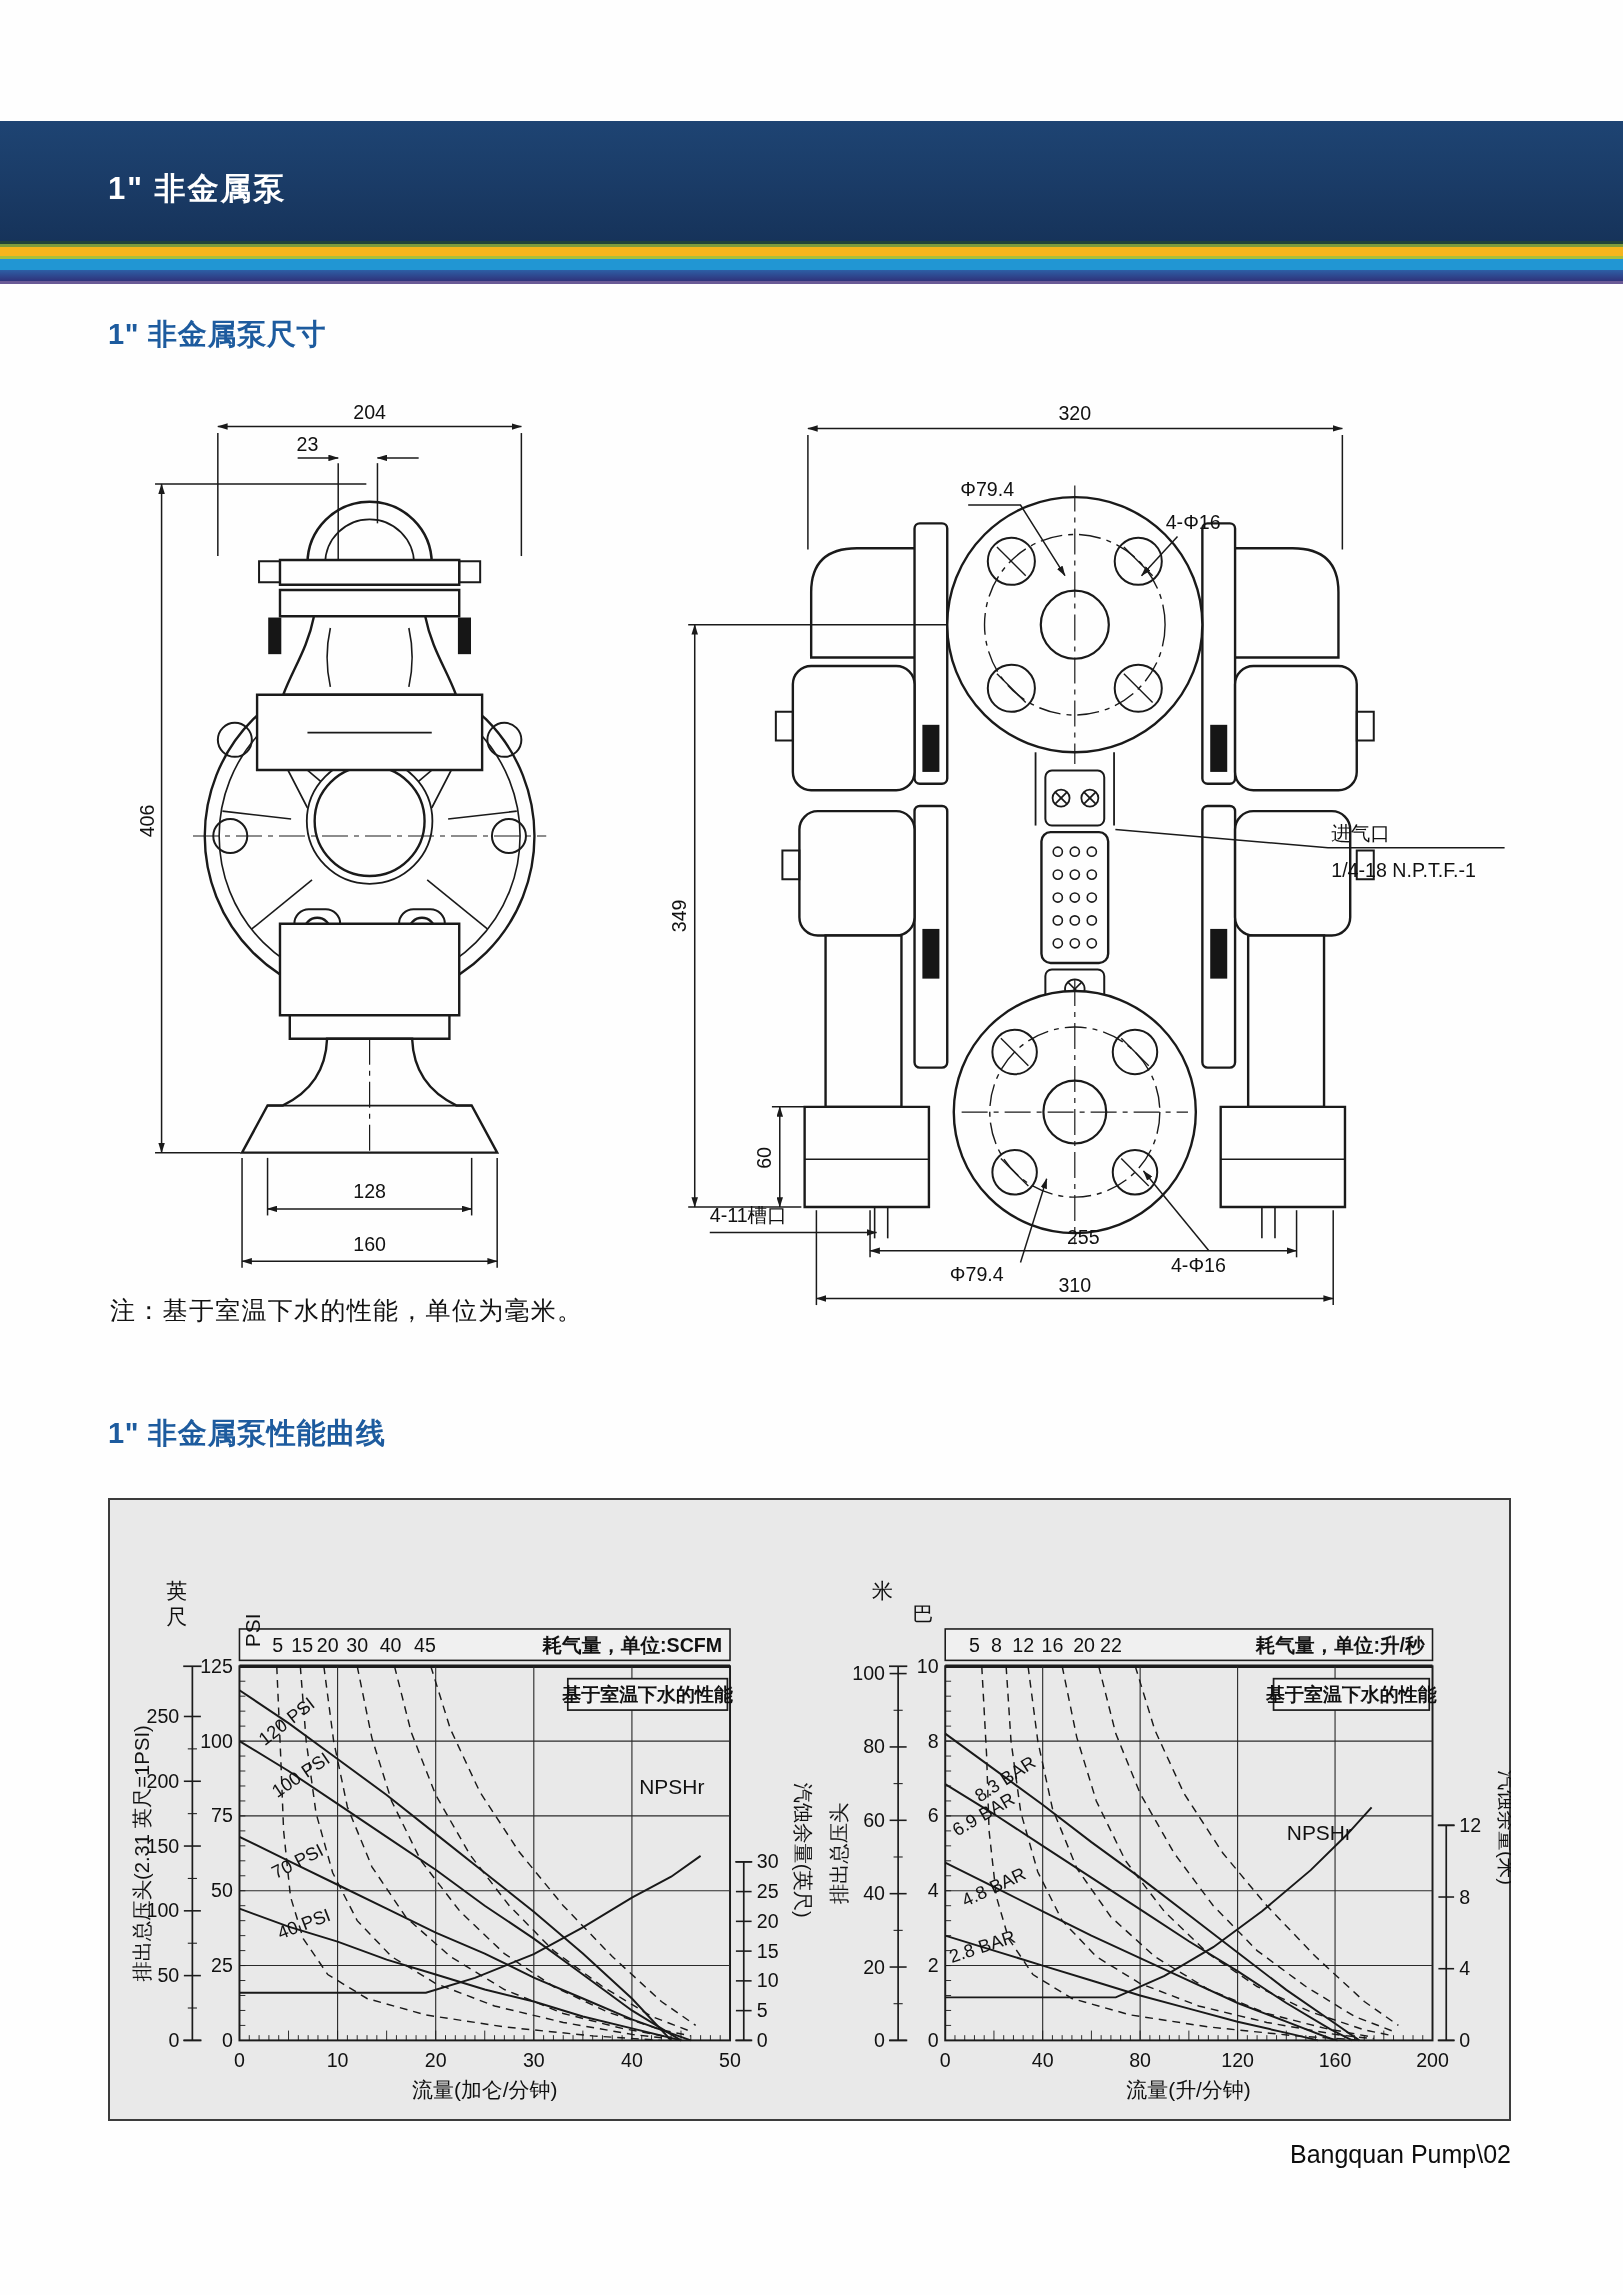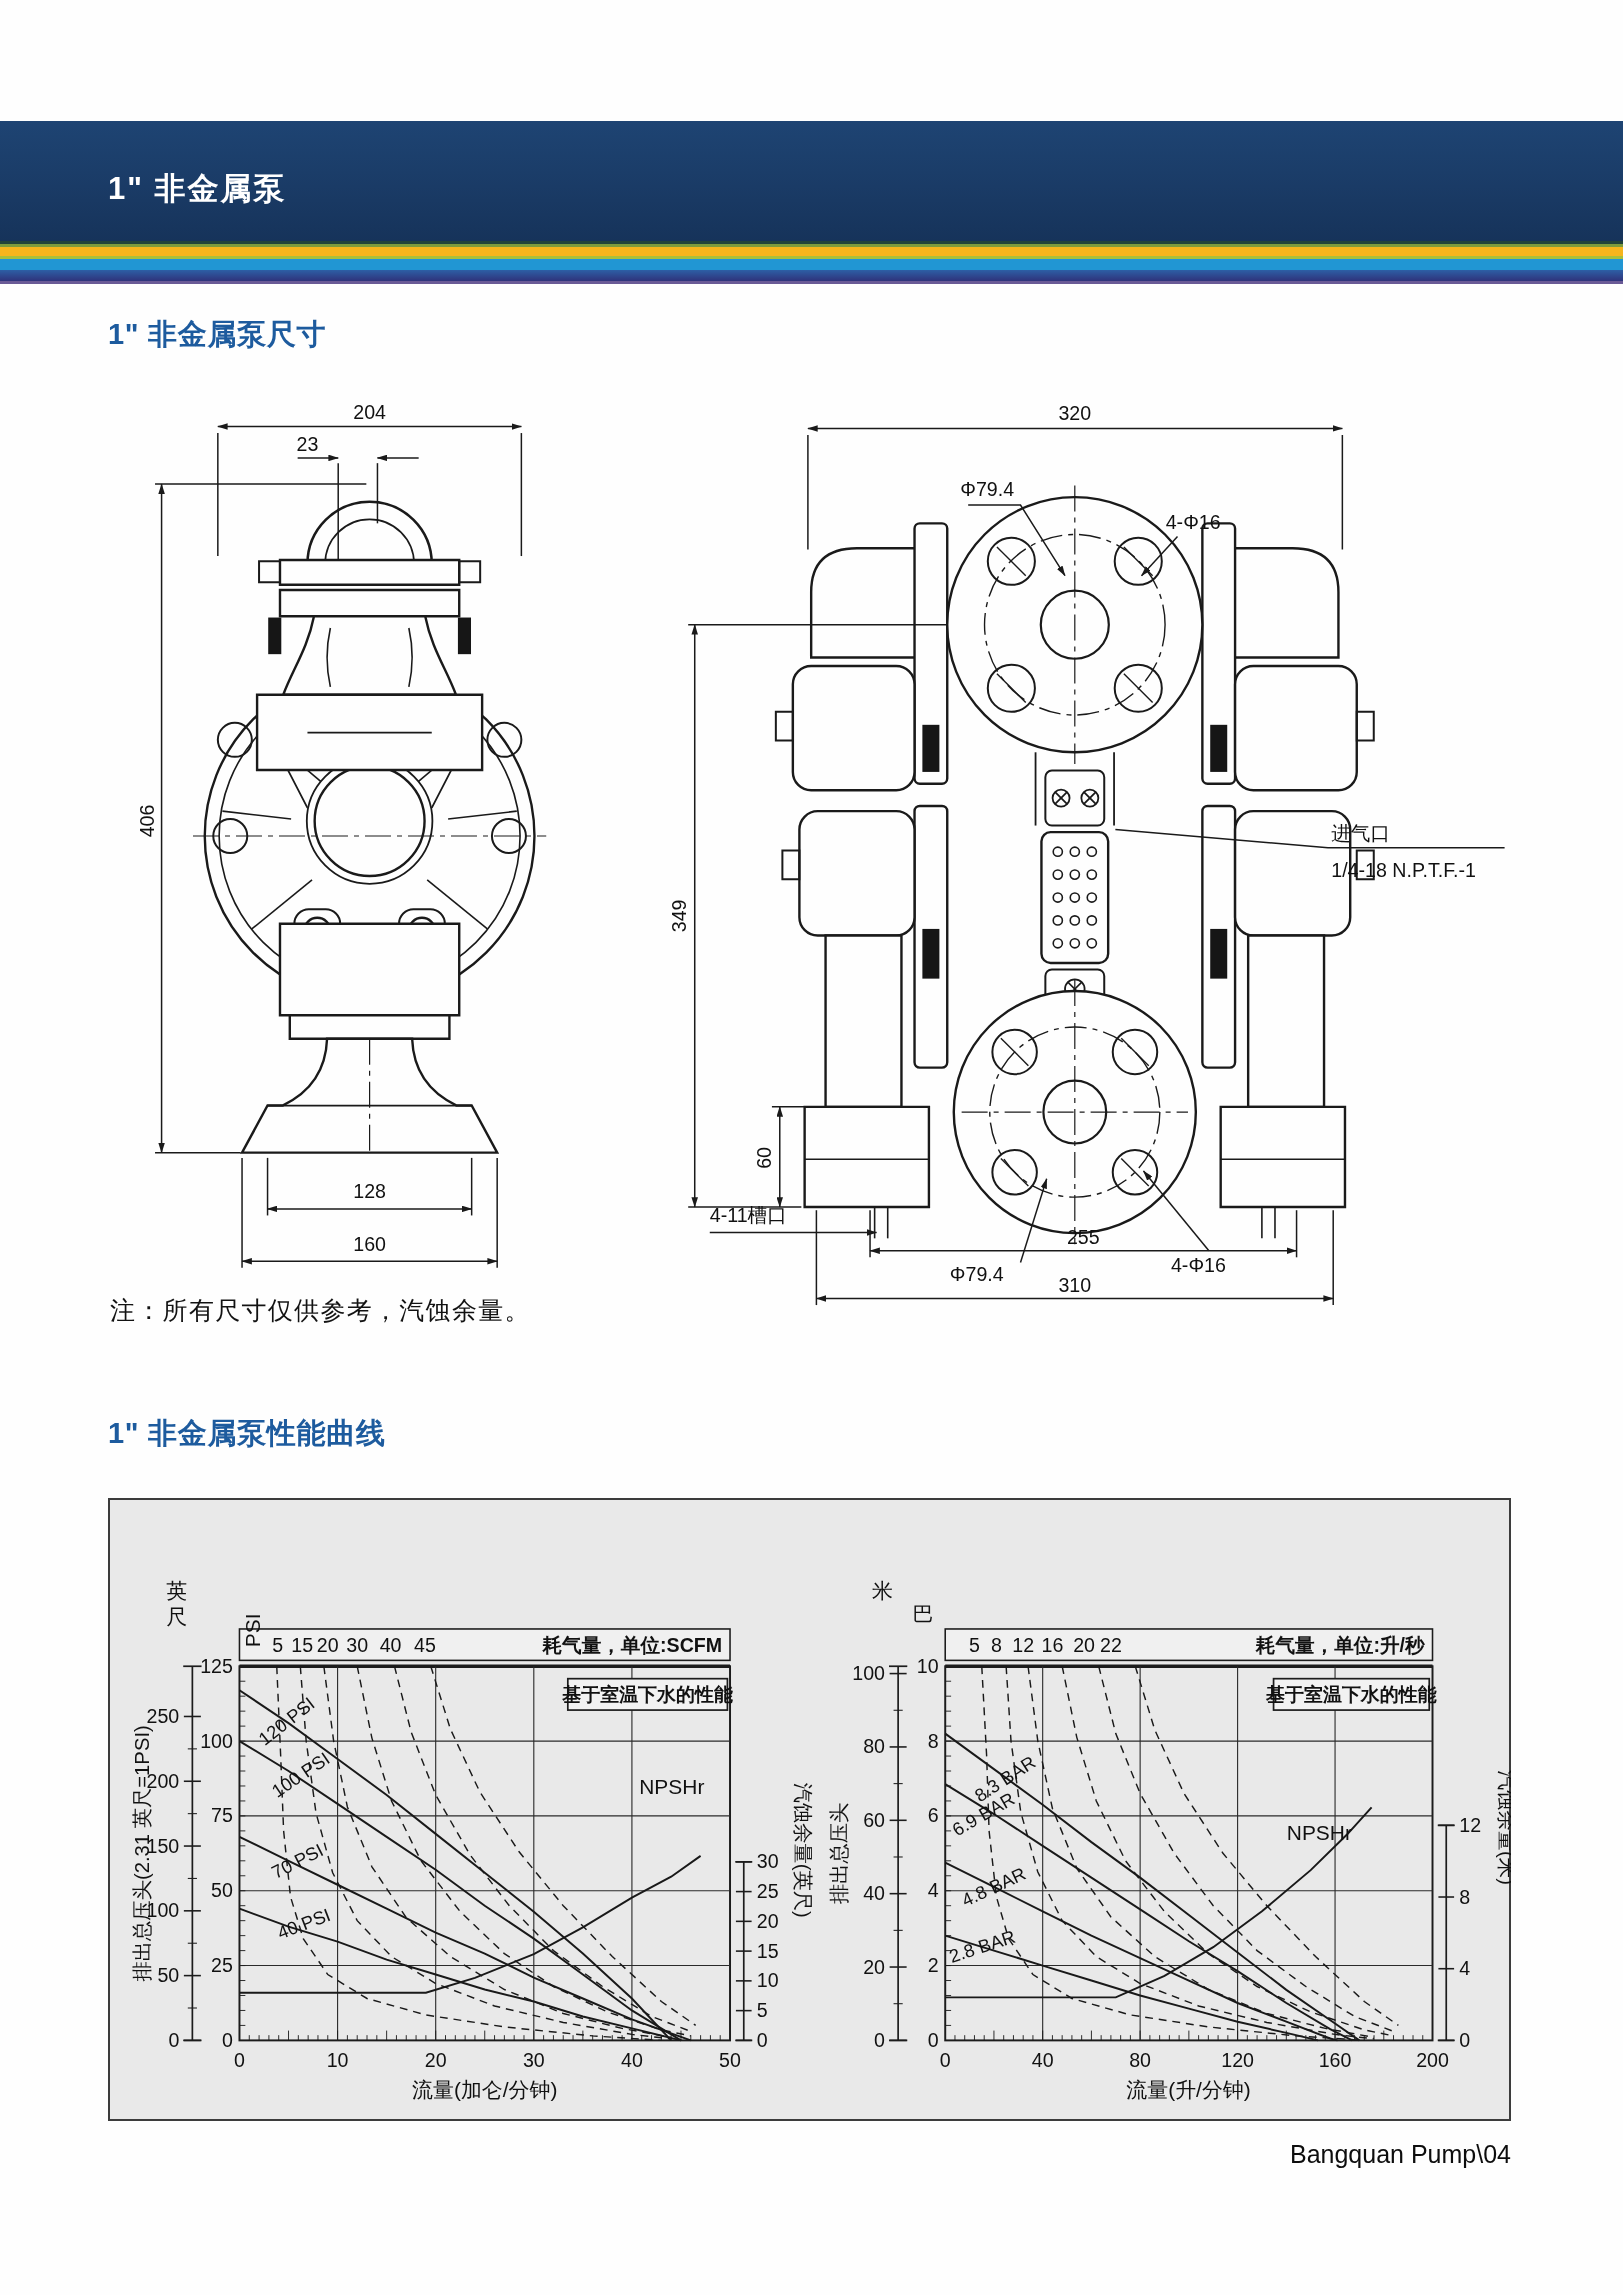--- a/index.html
+++ b/index.html
@@ -266,21 +266,21 @@
       <text x="1085" y="1868" text-anchor="start">4-11槽口</text>
       <text x="1452" y="1958" text-anchor="start">Φ79.4</text>
       <text x="1790" y="1945" text-anchor="start">4-Φ16</text>
       <text x="1656" y="1902" text-anchor="middle">255</text>
       <text x="1643" y="1975" text-anchor="middle">310</text>
       <text x="2035" y="1284" text-anchor="start">进气口</text>
       <text x="2035" y="1340" text-anchor="start">1/4-18 N.P.T.F.-1</text>
     </g>
   </svg>
 
-  <div class="note">注：所有尺寸仅供参考，汽蚀余量。</div>
+  <div class="note">注：基于室温下水的性能，单位为毫米。</div>
 
   <div class="sec-title" id="sec2">1" 非金属泵性能曲线</div>
 
   <div class="panel"></div>
   <svg id="charts" style="left:108px;top:1498px;width:1403px;height:623px" viewBox="0 0 2145 952">
     <g id="chartL">
         <rect x="201" y="200" width="750" height="48" fill="#f0f0f0" stroke="#1c1c1c" stroke-width="2.4"></rect>
         <text x="259.5" y="235" text-anchor="middle" fill="#111" font-size="30" font-weight="normal">5</text>
         <text x="297" y="235" text-anchor="middle" fill="#111" font-size="30" font-weight="normal">15</text>
         <text x="336" y="235" text-anchor="middle" fill="#111" font-size="30" font-weight="normal">20</text>
@@ -599,15 +599,15 @@
         <text x="1280" y="869" text-anchor="middle" fill="#111" font-size="30" font-weight="normal">0</text>
         <text x="1429" y="869" text-anchor="middle" fill="#111" font-size="30" font-weight="normal">40</text>
         <text x="1578" y="869" text-anchor="middle" fill="#111" font-size="30" font-weight="normal">80</text>
         <text x="1727" y="869" text-anchor="middle" fill="#111" font-size="30" font-weight="normal">120</text>
         <text x="1876" y="869" text-anchor="middle" fill="#111" font-size="30" font-weight="normal">160</text>
         <text x="2025" y="869" text-anchor="middle" fill="#111" font-size="30" font-weight="normal">200</text>
         <text x="1652" y="915" text-anchor="middle" fill="#111" font-size="32" font-weight="normal">流量(升/分钟)</text>
       </g>
   </svg>
 
-  <div class="footer">Bangquan Pump\04</div>
+  <div class="footer">Bangquan Pump\02</div>
 </div>
 
 
 </body></html>

